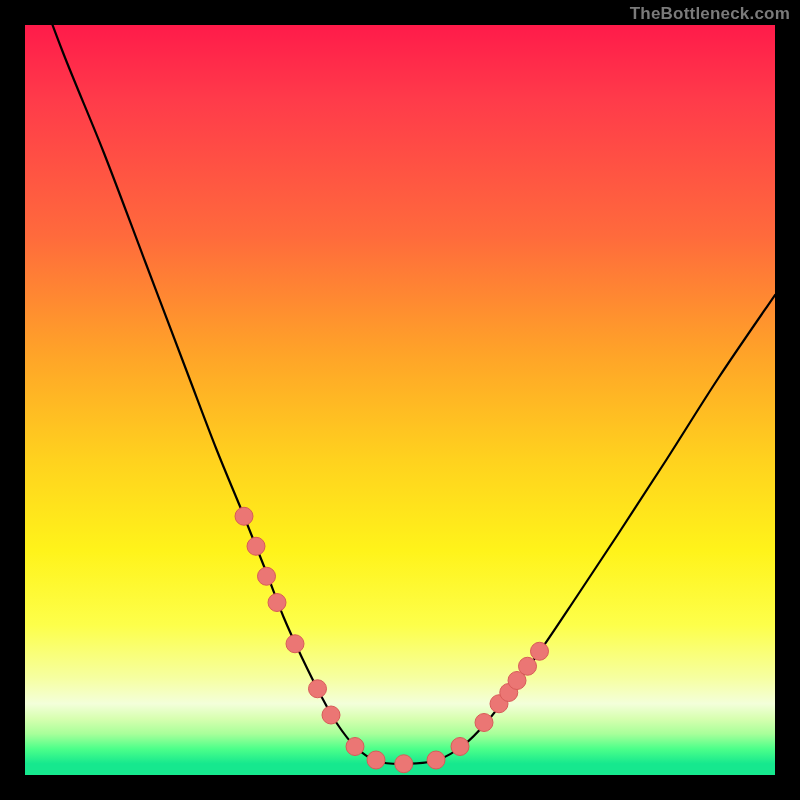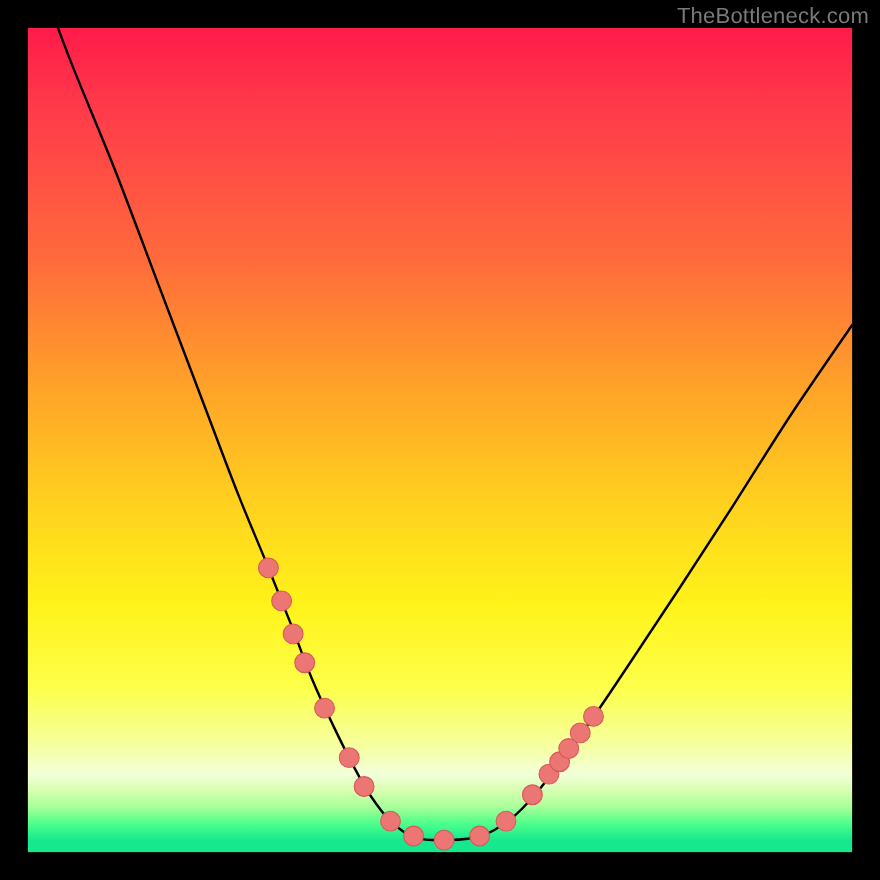--- a/index.html
+++ b/index.html
@@ -24,22 +24,22 @@
     top: 25px;
     width: 750px;
     height: 750px;
     overflow: hidden;
   }
   .watermark {
     position: absolute;
     top: 4px;
     right: 10px;
     font-family: Arial, Helvetica, sans-serif;
-    font-size: 20px;
-    font-weight: normal;
+    font-size: 17px;
+    font-weight: bold;
     color: #7a7a7a;
     letter-spacing: 0.2px;
     z-index: 3;
   }
   svg.curve {
     position: absolute;
     left: 0;
     top: 0;
     width: 750px;
     height: 750px;

